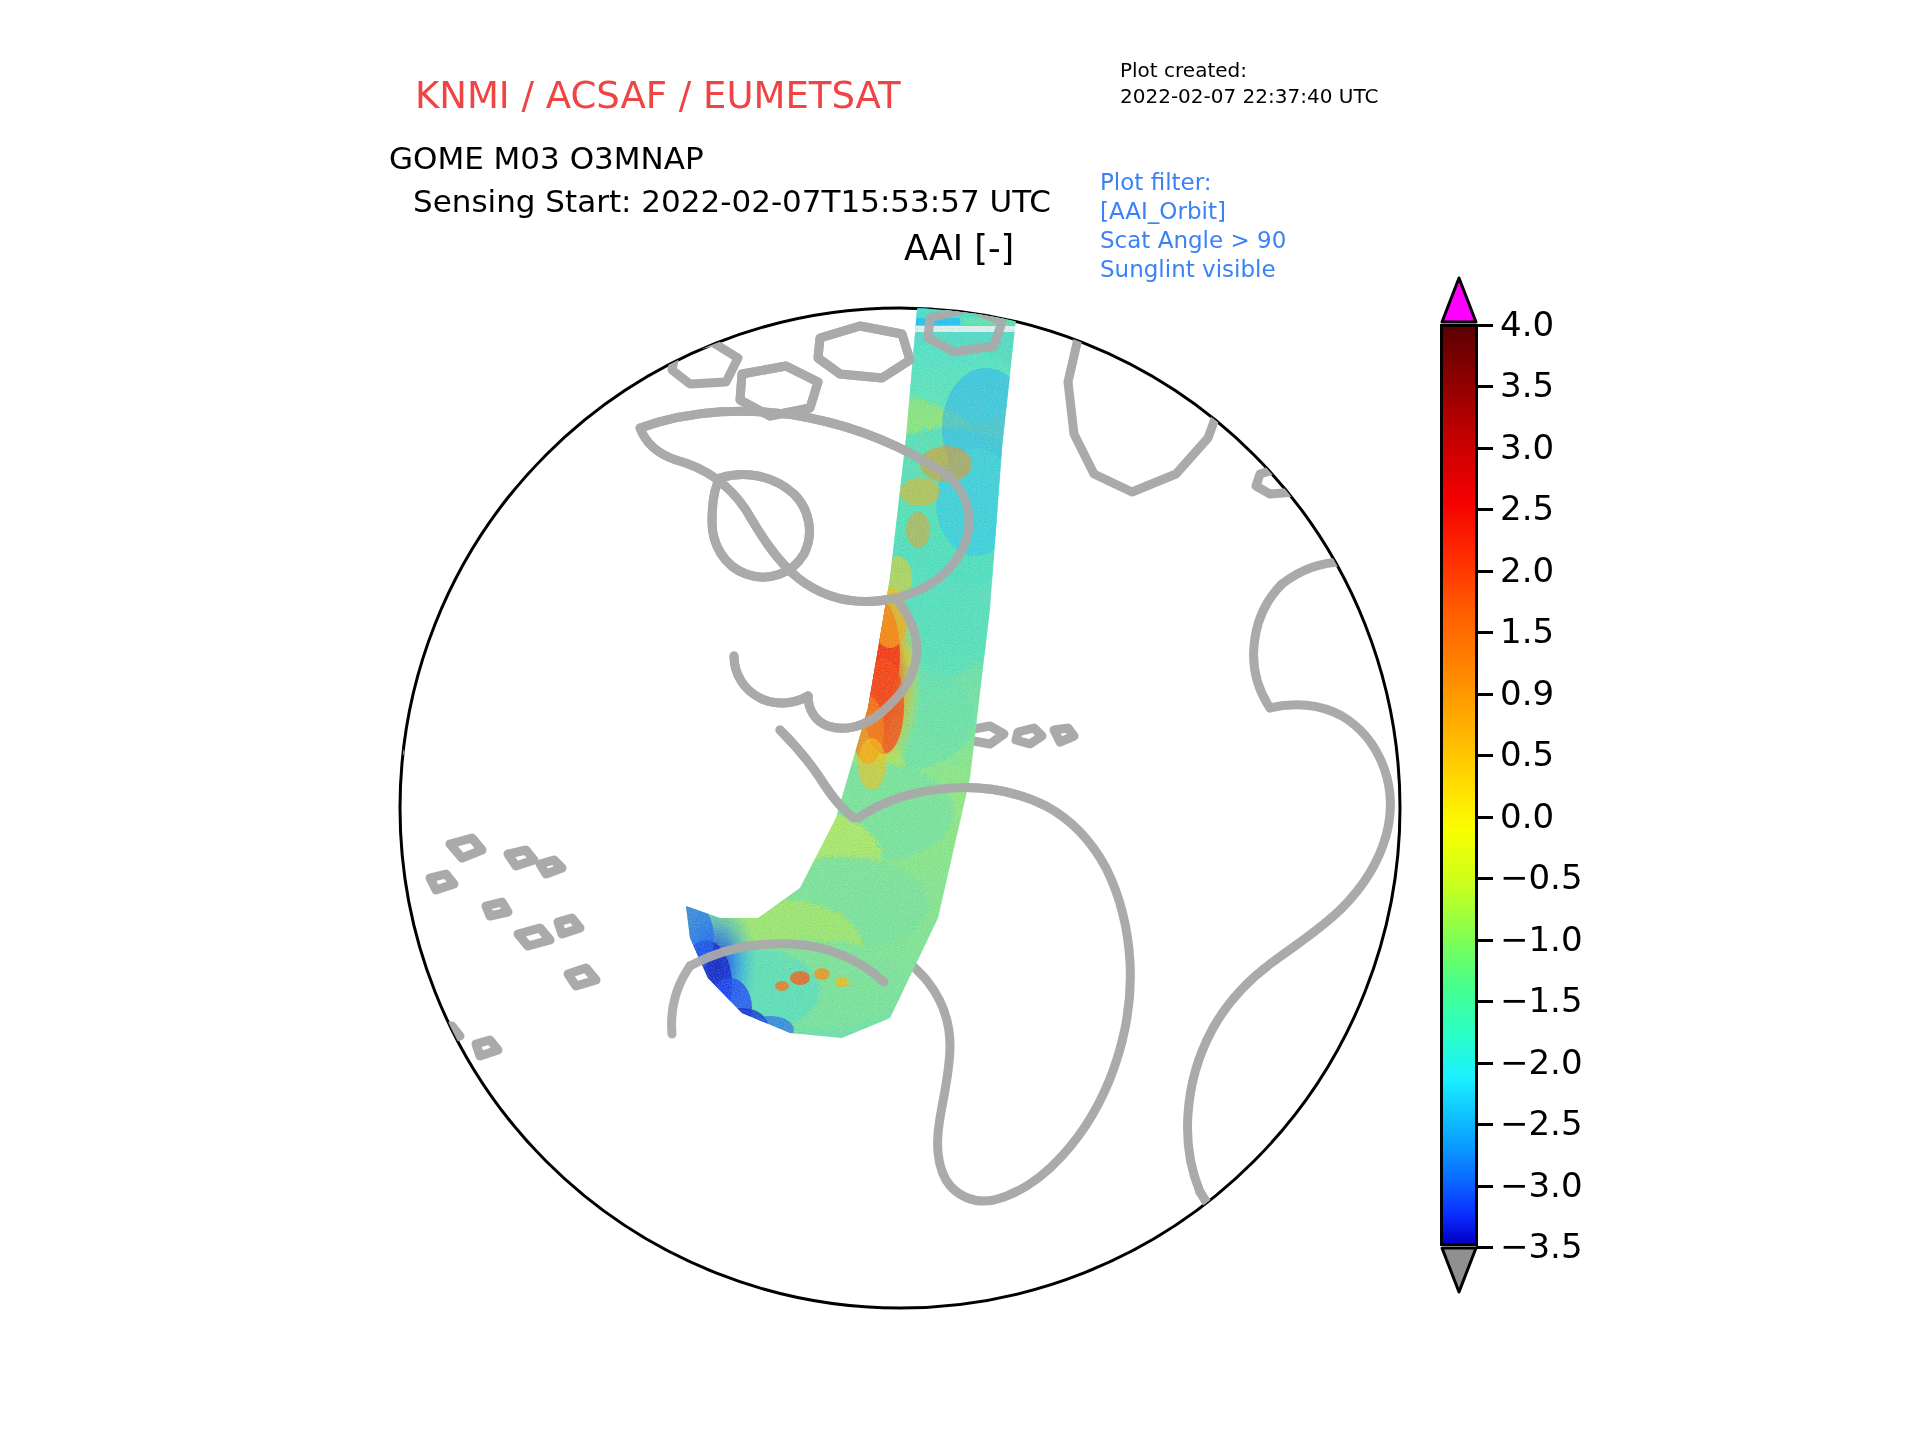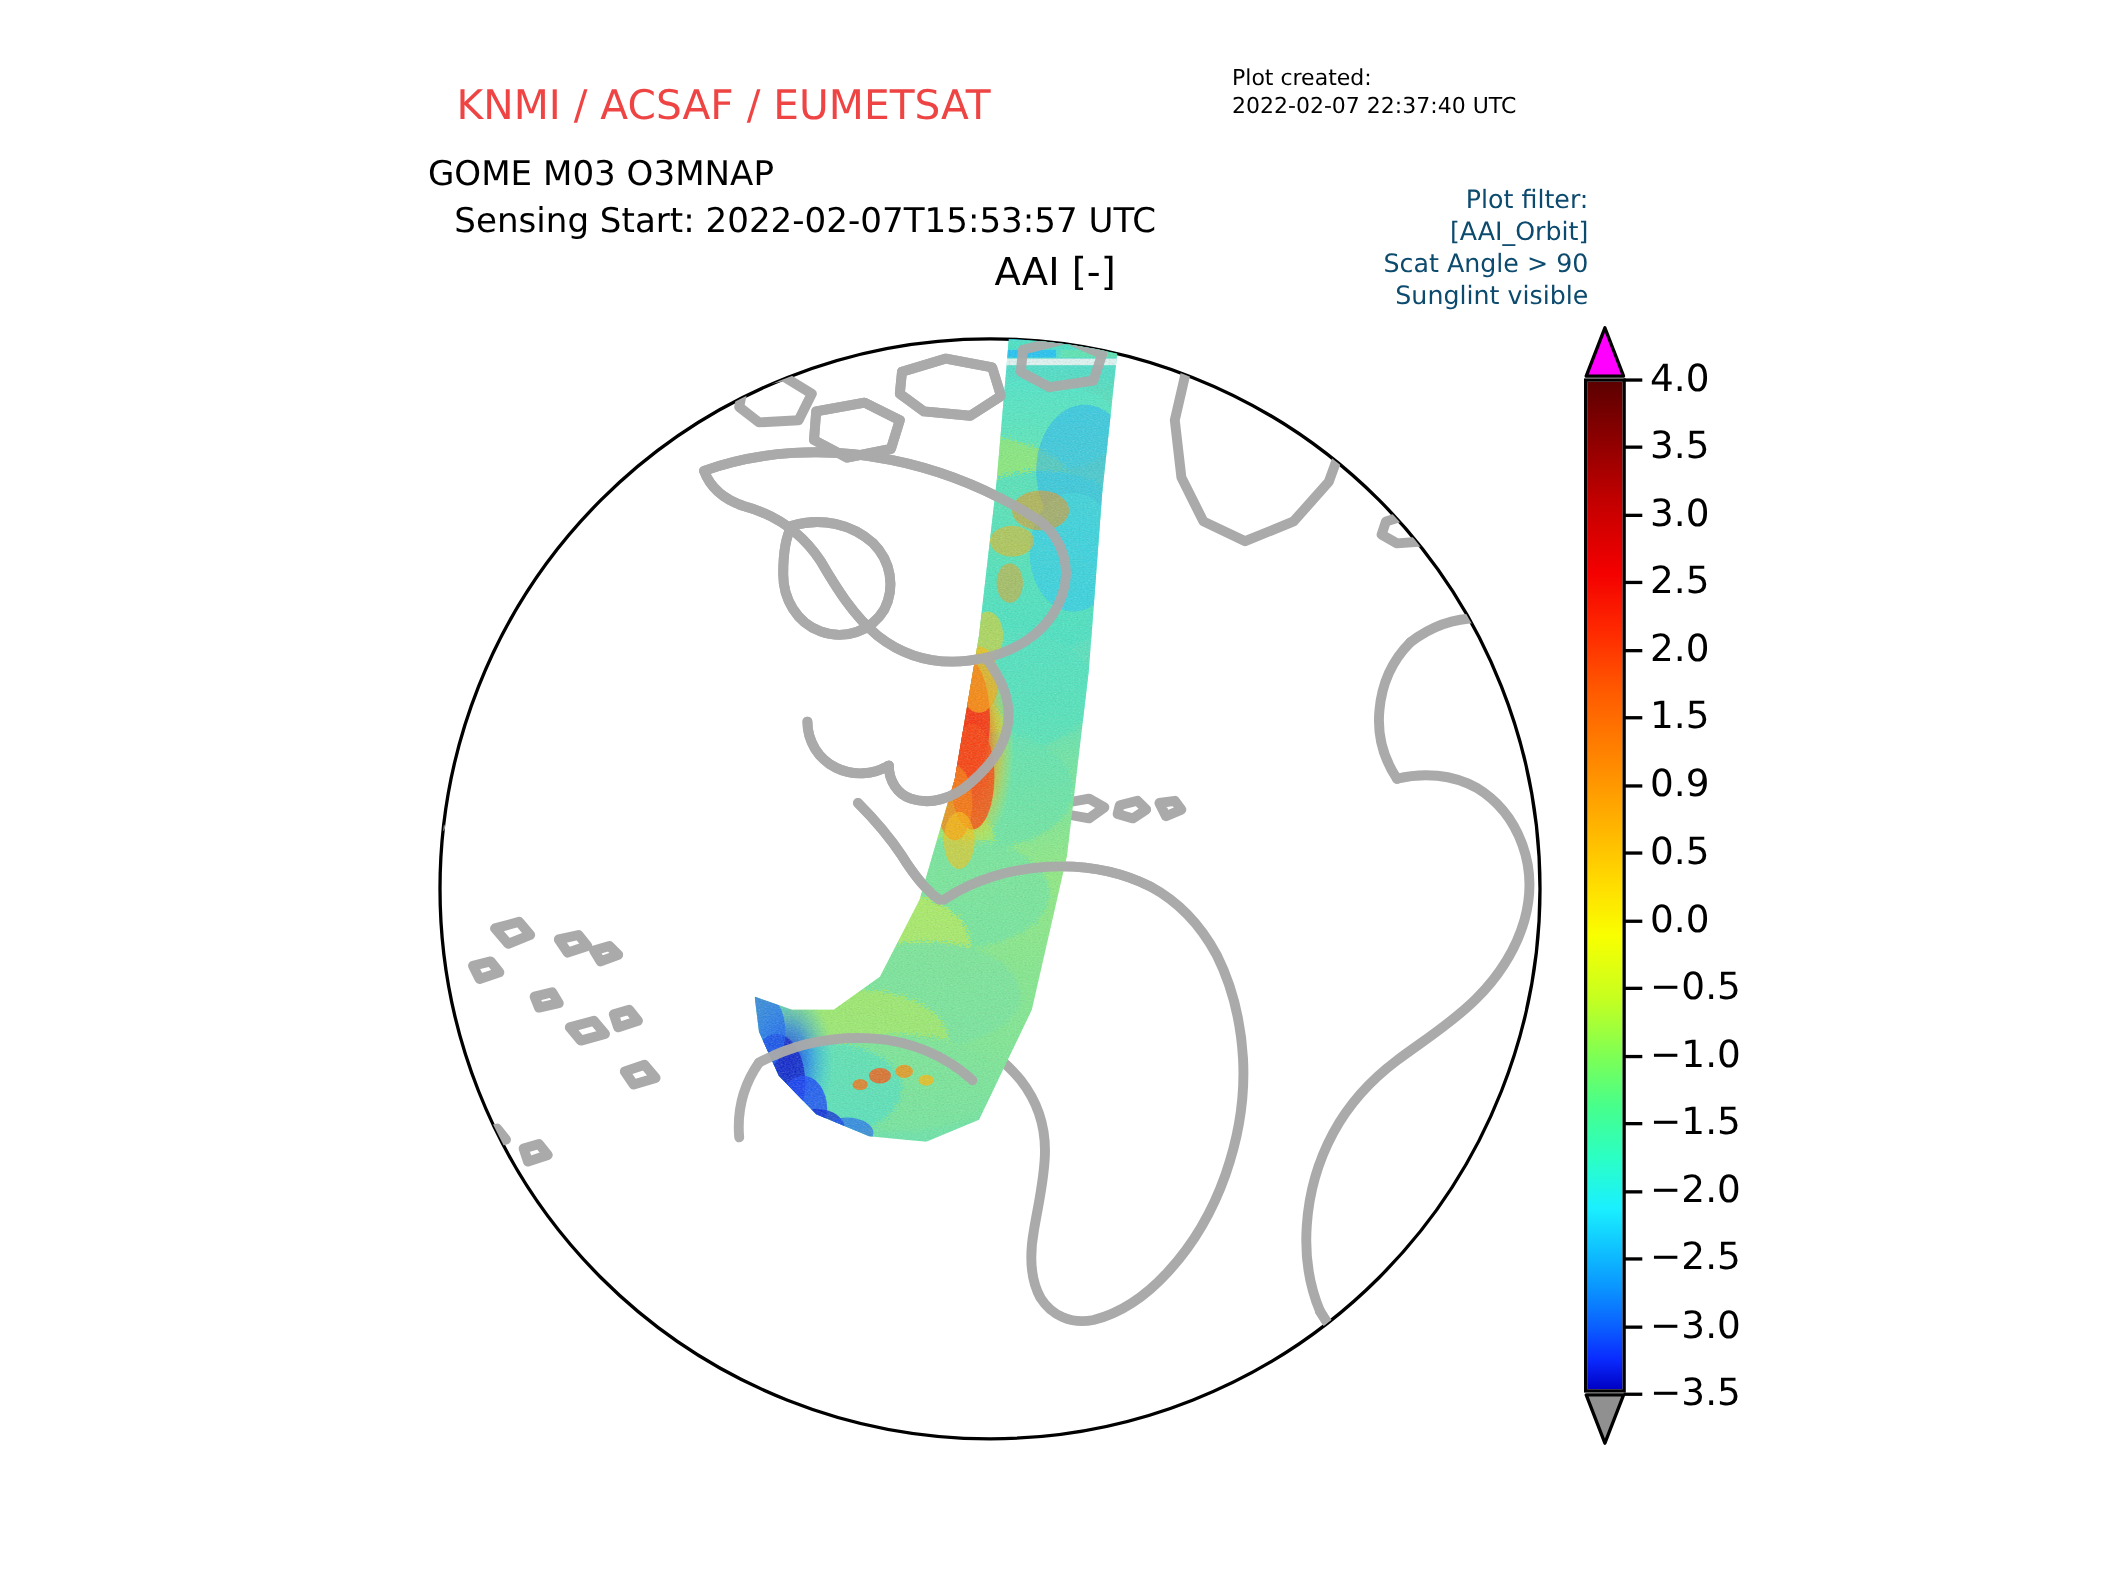--- a/index.html
+++ b/index.html
@@ -60,45 +60,44 @@
     font-size: 20px;
     line-height: 26px;
     color: #000000;
   }
 
   #filter-block {
     position: absolute;
     left: 1100px;
     top: 168px;
     width: 344px;
-    text-align: right;
     font-size: 23px;
     line-height: 29px;
-    color: #0c4a6e;
+    color: #3b82f6;
   }
 
   
   #map-area {
     position: absolute;
     left: 390px;
     top: 278px;
     width: 1020px;
     height: 1050px;
   }
   #globe-svg {
     position: absolute;
     left: 0;
     top: 0;
   }
 
   
   #colorbar-group {
     position: absolute;
     left: 1430px;
-    top: 296px;
+    top: 276px;
     width: 300px;
     height: 1060px;
   }
   #cb-bar {
     position: absolute;
     left: 10px;
     top: 48px;
     width: 38px;
     height: 922px;
     border: 3px solid #000000;

